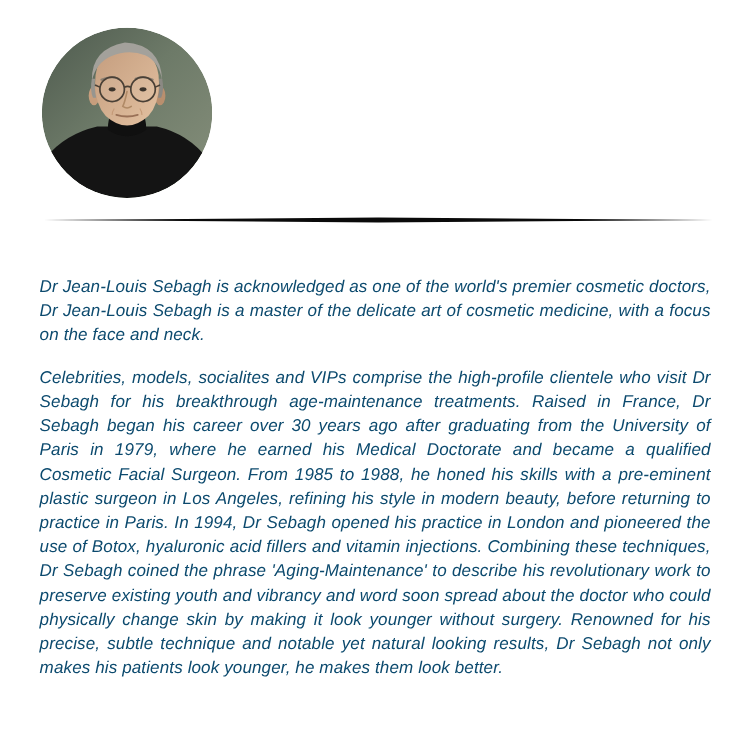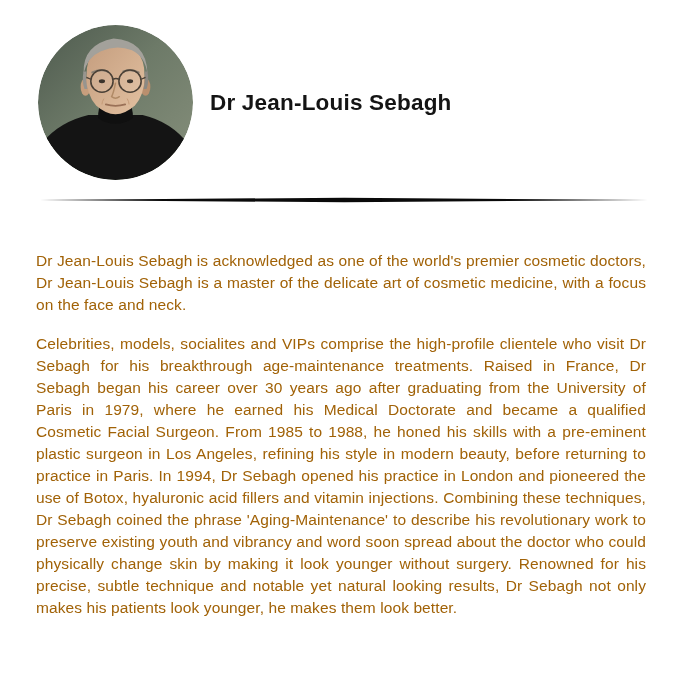--- a/index.html
+++ b/index.html
@@ -40,23 +40,24 @@
     height: 6px;
   }
   .divider svg { display: block; width: 100%; height: 100%; }
   .bio {
     position: absolute;
     left: 36px;
     top: 250px;
     width: 610px;
     font-size: 15.5px;
     line-height: 22px;
-    color: #a16207;
+    color: #0c4a6e;
     text-align: justify;
     letter-spacing: 0.1px;
+    font-style: italic;
   }
   .bio p { margin: 0; }
   .bio p + p { margin-top: 17px; }
 </style>
 </head>
 <body>
 
 <div class="page">
 
   <div class="portrait">
@@ -105,21 +106,20 @@
         <path d="M 80,60 Q 78,70 76,74 Q 80,77 84,74" stroke="#b08a66" stroke-width="1.5" fill="none" stroke-linecap="round"></path>
 
         <path d="M 70,82 Q 80,85 90,82" stroke="#9a7157" stroke-width="1.8" fill="none" stroke-linecap="round"></path>
 
         <path d="M 68,76 Q 66,79 66,82" stroke="#c49a77" stroke-width="1" fill="none"></path>
         <path d="M 92,76 Q 94,79 94,82" stroke="#c49a77" stroke-width="1" fill="none"></path>
       </g>
     </svg>
   </div>
 
-  <h1 class="title">Dr Jean-Louis Sebagh</h1>
 
   <div class="divider">
     <svg viewBox="0 0 608 6" preserveAspectRatio="none" xmlns="http://www.w3.org/2000/svg">
       <polygon points="0,3 304,0.7 608,3 304,5.3" fill="#0a0a0a"></polygon>
     </svg>
   </div>
 
   <div class="bio">
     <p>Dr Jean-Louis Sebagh is acknowledged as one of the world's premier cosmetic doctors, Dr Jean-Louis Sebagh is a master of the delicate art of cosmetic medicine, with a focus on the face and neck.</p>
     <p>Celebrities, models, socialites and VIPs comprise the high-profile clientele who visit Dr Sebagh for his breakthrough age-maintenance treatments. Raised in France, Dr Sebagh began his career over 30 years ago after graduating from the University of Paris in 1979, where he earned his Medical Doctorate and became a qualified Cosmetic Facial Surgeon. From 1985 to 1988, he honed his skills with a pre-eminent plastic surgeon in Los Angeles, refining his style in modern beauty, before returning to practice in Paris. In 1994, Dr Sebagh opened his practice in London and pioneered the use of Botox, hyaluronic acid fillers and vitamin injections. Combining these techniques, Dr Sebagh coined the phrase 'Aging-Maintenance' to describe his revolutionary work to preserve existing youth and vibrancy and word soon spread about the doctor who could physically change skin by making it look younger without surgery. Renowned for his precise, subtle technique and notable yet natural looking results, Dr Sebagh not only makes his patients look younger, he makes them look better.</p>

